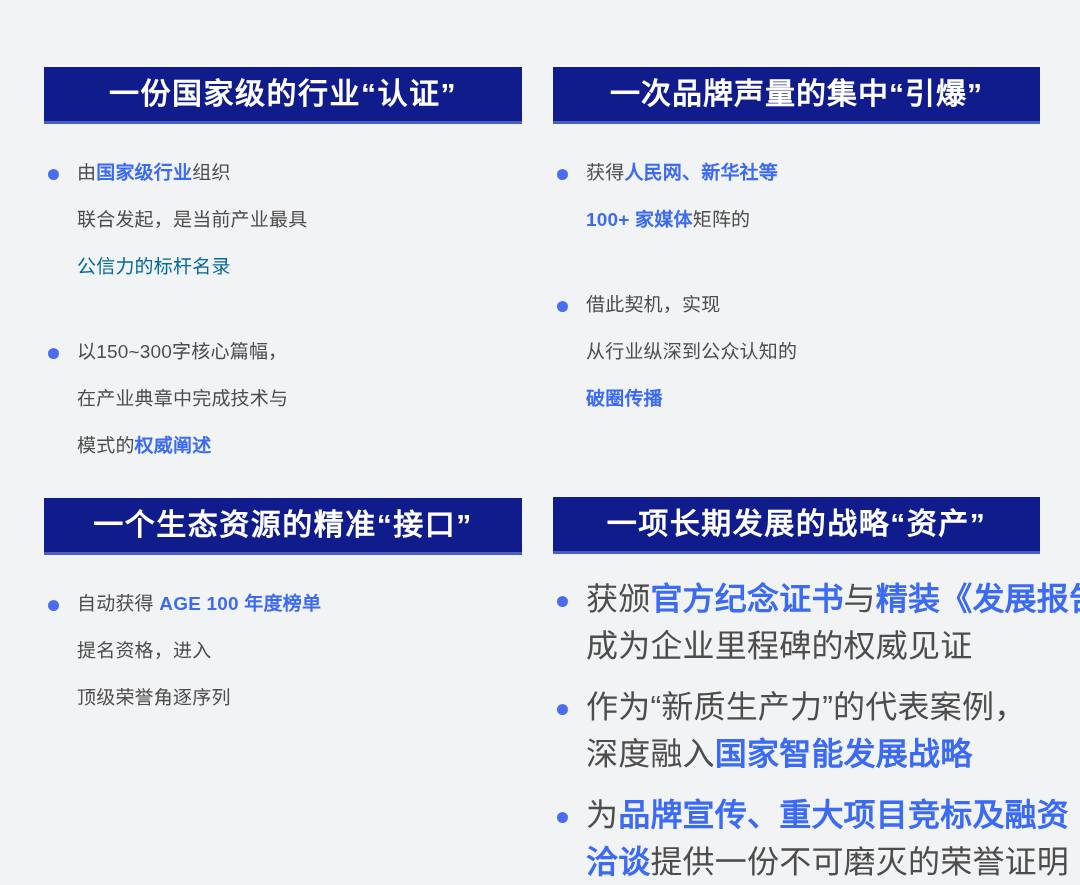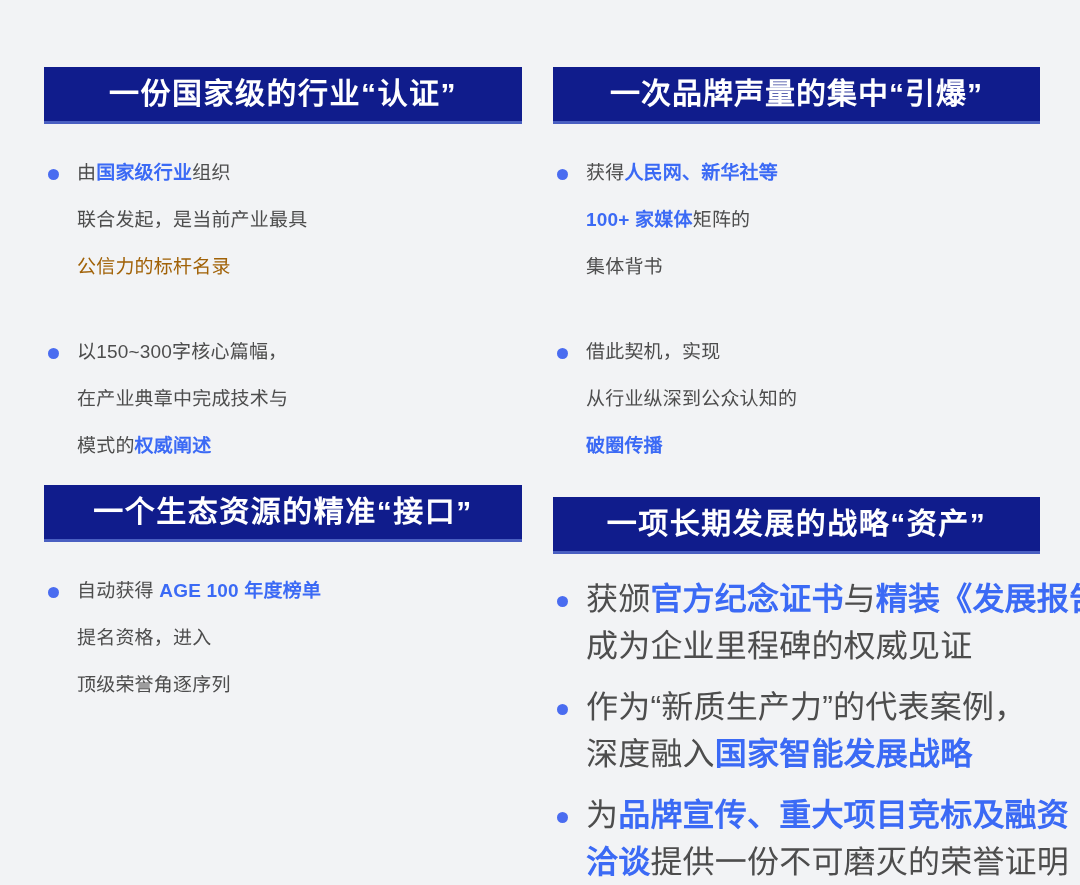--- a/index.html
+++ b/index.html
@@ -72,21 +72,21 @@
   .line { display: block; white-space: nowrap; }
   .hl {
     color: #3b6af5;
     font-weight: 700;
   }
   .cont { color: #4d4d4d; font-weight: 400; }
 
   
   #card-1 { left: 44px;  top: 34px;  width: 478px; }
   #card-2 { left: 553px; top: 34px;  width: 487px; }
-  #card-3 { left: 44px;  top: 452px; width: 478px; }
+  #card-3 { left: 44px;  top: 465px; width: 478px; }
   #card-4 { left: 553px; top: 464px; width: 487px; }
 
   #card-1 .bullets { margin-top: 25px; }
   #card-2 .bullets { margin-top: 25px; }
   #card-3 .bullets { margin-top: 25px; }
   #card-4 .bullets { margin-top: 22px; }
 
   #card-1 .bullet-item + .bullet-item { margin-top: 38px; }
   #card-2 .bullet-item + .bullet-item { margin-top: 38px; }
   #card-3 .bullet-item + .bullet-item { margin-top: 38px; }
@@ -103,41 +103,40 @@
 
   <div class="card" id="card-1">
     <div class="banner" style="background: rgb(16, 28, 140); border-bottom-color: rgb(74, 95, 193);">
       <span class="banner-text" style="color: rgb(255, 255, 255);">一份国家级的行业“认证”</span>
     </div>
     <ul class="bullets">
       <li class="bullet-item" style="color: rgb(77, 77, 77);">
         <span class="bullet-dot" style="background: rgb(74, 108, 240);"></span>
         <span class="line"><span class="cont" style="color: rgb(77, 77, 77);">由</span><span class="hl" style="color: rgb(59, 106, 245);">国家级行业</span><span class="cont" style="color: rgb(77, 77, 77);">组织</span></span>
         <span class="line"><span class="cont" style="color: rgb(77, 77, 77);">联合发起，是当前产业最具</span></span>
-        <span class="line"><span class="cont" style="color: #a16207;">公信力的标杆名录</span></span>
+        <span class="line"><span class="cont" style="color: #0369a1;">公信力的标杆名录</span></span>
       </li>
       <li class="bullet-item" style="color: rgb(77, 77, 77);">
         <span class="bullet-dot" style="background: rgb(74, 108, 240);"></span>
         <span class="line"><span class="cont" style="color: rgb(77, 77, 77);">以150~300字核心篇幅，</span></span>
         <span class="line"><span class="cont" style="color: rgb(77, 77, 77);">在产业典章中完成技术与</span></span>
         <span class="line"><span class="cont" style="color: rgb(77, 77, 77);">模式的</span><span class="hl" style="color: rgb(59, 106, 245);">权威阐述</span></span>
       </li>
     </ul>
   </div>
 
   <div class="card" id="card-2">
     <div class="banner" style="background: rgb(16, 28, 140); border-bottom-color: rgb(74, 95, 193);">
       <span class="banner-text" style="color: rgb(255, 255, 255);">一次品牌声量的集中“引爆”</span>
     </div>
     <ul class="bullets">
       <li class="bullet-item" style="color: rgb(77, 77, 77);">
         <span class="bullet-dot" style="background: rgb(74, 108, 240);"></span>
         <span class="line"><span class="cont" style="color: rgb(77, 77, 77);">获得</span><span class="hl" style="color: rgb(59, 106, 245);">人民网、新华社等</span></span>
         <span class="line"><span class="hl" style="color: rgb(59, 106, 245);">100+ 家媒体</span><span class="cont" style="color: rgb(77, 77, 77);">矩阵的</span></span>
-        <span class="line"><span class="cont" style="color: rgb(77, 77, 77);">集体背书</span></span>
       </li>
       <li class="bullet-item" style="color: rgb(77, 77, 77);">
         <span class="bullet-dot" style="background: rgb(74, 108, 240);"></span>
         <span class="line"><span class="cont" style="color: rgb(77, 77, 77);">借此契机，实现</span></span>
         <span class="line"><span class="cont" style="color: rgb(77, 77, 77);">从行业纵深到公众认知的</span></span>
         <span class="line"><span class="hl" style="color: rgb(59, 106, 245);">破圈传播</span></span>
       </li>
     </ul>
   </div>
 

